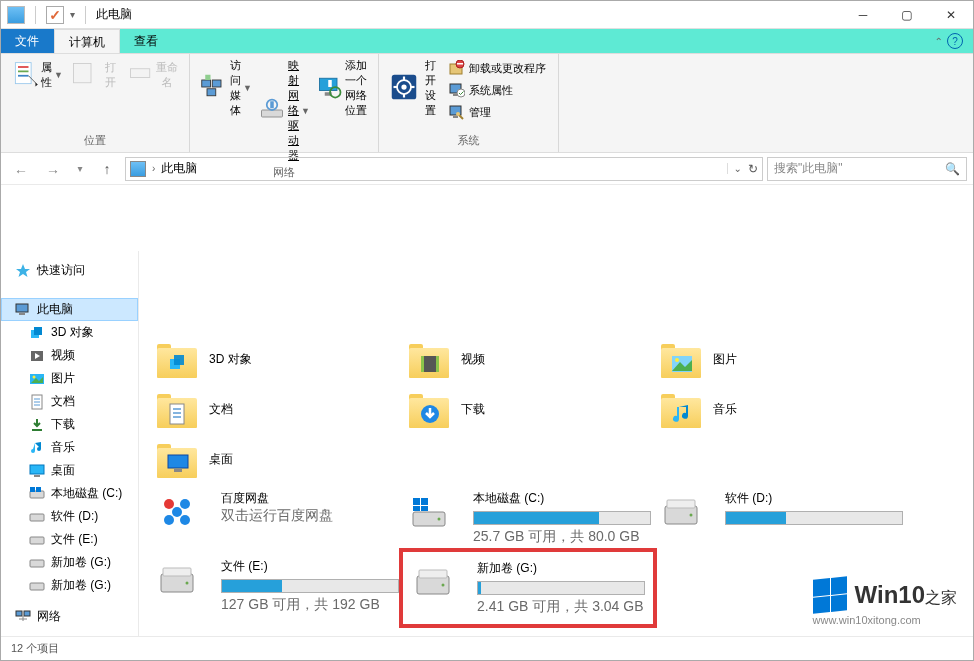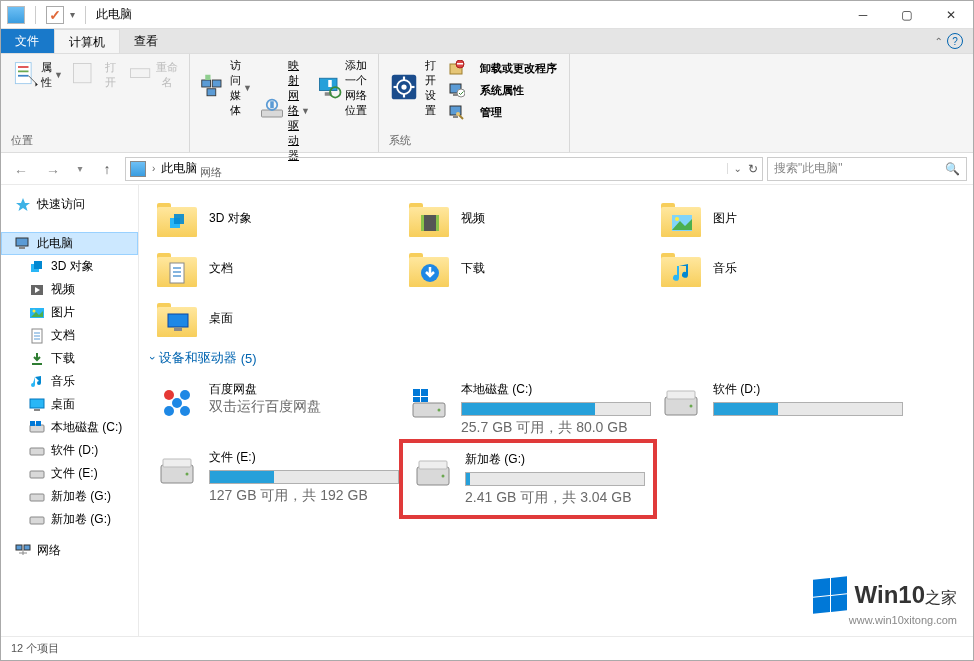--- a/index.html
+++ b/index.html
@@ -9,82 +9,82 @@
 .titlebar { height: 28px; display: flex; align-items: center; background: #fff; border-bottom: 1px solid #e0e0e0; }
 .titlebar .qat { display: flex; align-items: center; gap: 4px; padding-left: 6px; }
 .titlebar .qat-icon { width: 18px; height: 18px; display: flex; align-items: center; justify-content: center; border: 1px solid #bbb; background: linear-gradient(#6ec0f5,#3a9de0); }
 .titlebar .chk { width: 18px; height: 18px; border: 1px solid #aaa; display: flex; align-items: center; justify-content: center; color: #e0693a; font-weight: bold; font-size: 14px; }
 .titlebar .sep { height: 18px; width: 1px; background: #ccc; margin: 0 6px; }
 .titlebar .title { font-size: 12px; margin-left: 4px; }
 .titlebar .winbtns { margin-left: auto; display: flex; }
 .titlebar .winbtn { width: 44px; height: 28px; display: flex; align-items: center; justify-content: center; font-size: 12px; color: #333; }
 
 
-.tabs { height: 24px; display: flex; align-items: stretch; background: #e5e5e5; }
+.tabs { height: 24px; display: flex; align-items: stretch; background: #5eead4; }
 .tab { padding: 4px 14px 3px; font-size: 12px; border-right: 1px solid transparent; }
 .tab.file { background: #1979ca; color: #fff; }
 .tab.active { background: #f5f5f5; border: 1px solid #ddd; border-bottom: none; }
 .tabs .help { margin-left: auto; padding: 4px 10px; font-size: 12px; color: #0064b0; display:flex; align-items:center; gap:4px;}
 .tabs .chev { color:#666; font-size:10px;}
 
 
 .ribbon { height: 100px; background: #f5f5f5; border-top: 1px solid #ddd; border-bottom: 1px solid #ddd; display: flex; }
 .ribbon-group { border-right: 1px solid #d8d8d8; padding: 4px 10px 2px; display: flex; flex-direction: column; }
 .ribbon-group .group-body { flex: 1; display: flex; gap: 6px; align-items: flex-start; }
-.ribbon-group .group-label { text-align: left; font-size: 11px; color: #666; padding: 2px 0; }
+.ribbon-group .group-label { text-align: center; font-size: 11px; color: #666; padding: 2px 0; }
 .rbtn { display: flex; flex-direction: row; align-items: center; font-size: 11px; width: 52px; text-align:center; }
 .rbtn .ricon { width: 32px; height: 32px; margin-bottom: 2px; display:flex; align-items:center; justify-content:center; }
 .ricon svg { width: 28px; height: 28px; }
 .rbtn .caret { font-size: 9px; color:#666; }
 .rstack { display: flex; flex-direction: column; gap: 2px; }
-.ritem { display: flex; align-items: center; gap: 15px; font-size: 11px; padding: 2px 2px; font-weight: bold; }
+.ritem { display: flex; align-items: center; gap: 4px; font-size: 11px; padding: 2px 2px; }
 .ritem .ricon-sm { width: 16px; height: 16px; display:inline-flex; align-items:center; justify-content:center;}
 
 
 .addrbar { height: 32px; display: flex; align-items: center; padding: 2px 6px; gap: 4px; border-bottom: 1px solid #eaeaea; }
 .navbtn { width: 28px; height: 24px; display: flex; align-items: center; justify-content: center; color: #878787; font-size: 14px; }
 .navbtn.small { width:18px; font-size:10px;}
 .navbtn.up { color:#555;}
 .addr { flex: 1; border: 1px solid #ccc; height: 24px; display: flex; align-items: center; padding: 0 4px; font-size: 12px; gap: 6px; position:relative;}
 .addr .pc-ic { width:16px; height:16px; background:linear-gradient(#6ec0f5,#3a9de0); border:1px solid #888;}
 .addr .crumb-sep { color:#666; font-size:10px;}
 .addr .refresh { position:absolute; right:4px; color:#555; display:flex; gap:6px; align-items:center;}
 .addr .refresh .dd { color:#666; font-size:10px; border-left:1px solid #ddd; padding-left:6px;}
 .search { width: 200px; border: 1px solid #ccc; height: 24px; display: flex; align-items: center; padding: 0 6px; font-size: 12px; color: #888; position:relative;}
 .search .sicon { position:absolute; right:6px; color:#666; }
 
 
-.main { display: flex; height: calc(661px - 28px - 24px - 100px - 32px - 24px - 2px); overflow: hidden; }
+.main { display: flex; height: calc(661px - 28px - 24px - 100px - 32px - 24px - 2px); overflow: hidden; align-items: flex-end; }
 .sidebar { width: 138px; border-right: 1px solid #eaeaea; padding: 8px 0; font-size: 12px; overflow: hidden; }
 .sb-item { display: flex; align-items: center; gap: 6px; padding: 3px 6px 3px 14px; white-space: nowrap; }
 .sb-item.sel { background: #cce8ff; border:1px solid #99d1ff; padding:2px 5px 2px 13px;}
 .sb-item.sub { padding-left: 28px; }
 .sb-ic { width: 16px; height: 16px; display:inline-flex; align-items:center; justify-content:center;}
 .sb-ic svg { width:16px; height:16px;}
 
 .content { flex: 1; padding: 8px 12px; overflow: auto; }
 .section-hdr { color: #0064b0; font-size: 13px; margin: 6px 0 8px; display: flex; align-items: center; gap: 4px; }
 .section-hdr .chev { font-size: 11px; transform: rotate(90deg); display:inline-block;}
 .folders { display: flex; flex-wrap: wrap; gap: 0; }
 .folder { width: 252px; display: flex; align-items: center; gap: 10px; padding: 6px 4px; font-size: 12px; }
 .folder .ficon { width: 44px; height: 38px; position:relative;}
 .drives { display: flex; flex-wrap: wrap; gap: 0; }
-.drive { width: 252px; display: flex; gap: 10px; padding: 6px 4px; font-size: 12px; position:relative;}
+.drive { width: 252px; display: flex; gap: 22px; padding: 6px 4px; font-size: 12px; position:relative;}
 .drive.highlighted { border: 4px solid #e03a3a; padding: 8px; width: 258px; margin: -4px 0 0 -4px; }
 .drive .dicon { width: 44px; height: 44px; display:flex; align-items:center; justify-content:center;}
 .drive .dinfo { flex: 1; }
 .drive .dbar { height: 14px; border: 1px solid #b0b0b0; margin: 4px 0 3px; background: #e8e8e8; position:relative;}
 .drive .dbar .dfill { height: 100%; background: #26a0da; }
 .drive .dsub { color: #6a6a6a; font-size: 14px; }
 
 
 .statusbar { height: 24px; border-top: 1px solid #eaeaea; display: flex; align-items: center; padding: 0 10px; font-size: 11px; color: #555; }
 
 
-.watermark { position: absolute; right: 16px; bottom: 34px; text-align: right; }
+.watermark { position: absolute; right: 16px; bottom: 34px; }
 .watermark .wlogo { display:flex; align-items:center; gap:8px; justify-content:flex-end;}
 .watermark .wtitle { font-size: 24px; font-weight: 600; color:#333;}
 .watermark .wsub { color:#333;}
 .watermark .wurl { font-size: 11px; color: #888; margin-top:2px;}
 .wlogo .winicon { width: 34px; height: 34px; display:grid; grid-template-columns:1fr 1fr; grid-template-rows:1fr 1fr; gap:1px; transform: skewY(-6deg);}
 .wlogo .winicon div{ background:#0078d7;}
 
 
 .ficon .fback { position:absolute; width:40px; height:30px; bottom:0; left:2px; background:linear-gradient(#ffe79e,#f7ce5b); border-radius:2px 2px 1px 1px;}
 .ficon .ftab { position:absolute; width:14px; height:6px; top:4px; left:2px; background:#f7ce5b; border-radius:2px 2px 0 0;}
@@ -517,25 +517,20 @@
               <svg viewBox="0 0 22 22">
                 <rect x="1" y="2" width="20" height="13" fill="#1e88e5" stroke="#0d47a1"></rect>
                 <rect x="7" y="16" width="8" height="3" fill="#888"></rect>
               </svg>
             </div>
           </div>
           <span>桌面</span>
         </div>
       </div>
 
-    <div class="section-hdr">
-      <span class="chev">›</span>
-      <span>设备和驱动器</span>
-      <span>(5)</span>
-    </div>
     <div class="drives" id="drives-grid">
         <div class="drive">
           <div class="dicon">
             <svg viewBox="0 0 40 40">
               <circle cx="12" cy="12" r="5" fill="#e53935"></circle>
               <circle cx="28" cy="12" r="5" fill="#1e88e5"></circle>
               <circle cx="12" cy="28" r="5" fill="#1e88e5"></circle>
               <circle cx="28" cy="28" r="5" fill="#1e88e5"></circle>
               <circle cx="20" cy="20" r="5" fill="#1e88e5"></circle>
             </svg>

